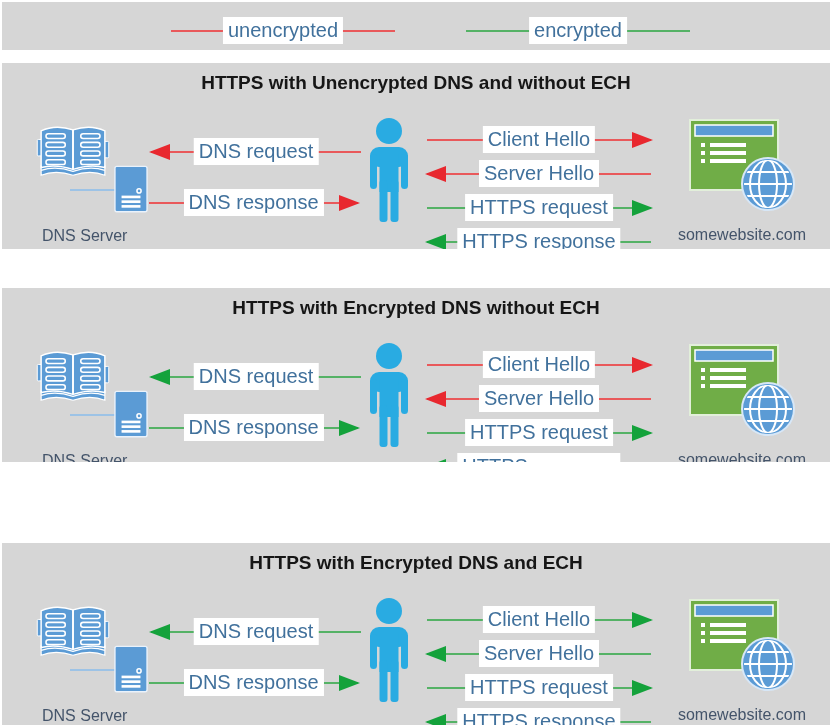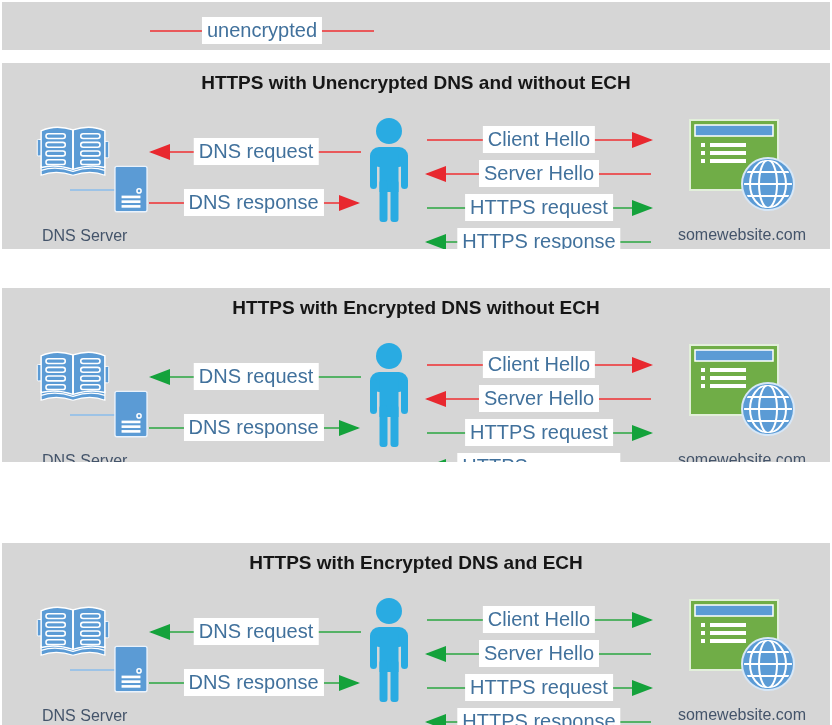--- a/index.html
+++ b/index.html
@@ -18,23 +18,27 @@
   .arrow.dir-left .head{display:block;left:-1px;border-right:21px solid var(--head-color,#555);}
   .alabel{position:absolute;left:50%;top:0;transform:translateX(-50%);background:#fff;color:var(--label-text,#41719C);font-size:20px;line-height:27px;padding:0 5px;white-space:nowrap;}
   .fb{fill:var(--icon-blue,#5B9BD5);}
   .fp{fill:var(--person-blue,#29ABE2);}
   .fg{fill:var(--site-green,#70AD47);}
 </style>
 </head>
 <body>
 
 <div class="band legend">
-  <div class="arrow" style="left: 147px; top: 15px; width: 226px; text-align: right; --line-color: #e9595b; --head-color: #e8282f;">
+  <div class="arrow" style="left: 168px; top: 15px; width: 226px; text-align: right; --line-color: #e9595b; --head-color: #e8282f;">
     <i class="line"></i>
     <span class="alabel">unencrypted</span>
+  </div>
+  <div class="arrow" style="left: 463px; top: 15px; width: 226px; --line-color: #55b266; --head-color: #14a23b;">
+    <i class="line"></i>
+    <span class="alabel">encrypted</span>
   </div>
 </div>
 
 <section class="band panel" style="top:63px;height:186px">
   <h2 class="ptitle">HTTPS with Unencrypted DNS and without ECH</h2>
 
   <div class="icon" style="left:34px;top:62px">
     <svg viewBox="0 0 76 58" width="74" height="56">
       <rect x="1" y="15" width="5" height="17" rx="1" class="fb" stroke="#fff"></rect>
       <rect x="70" y="17" width="5" height="17" rx="1" class="fb" stroke="#fff"></rect>

